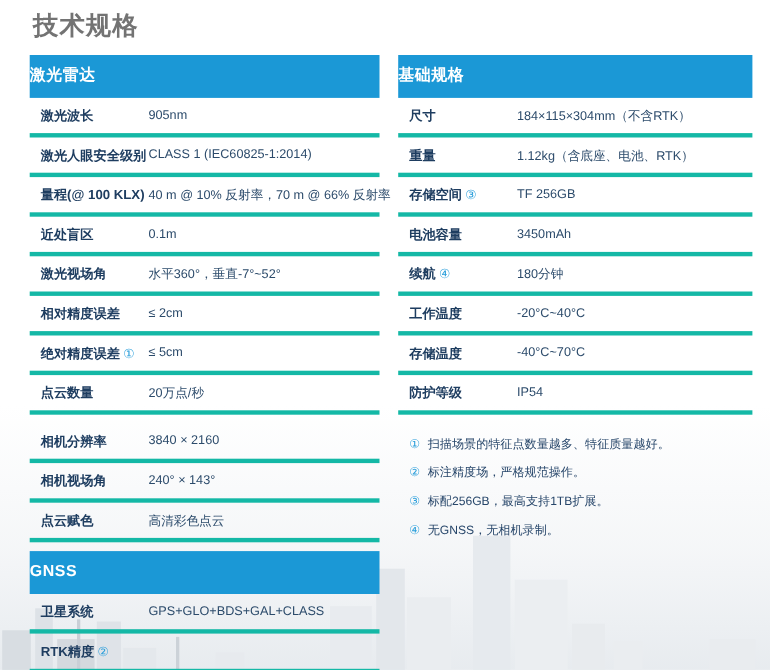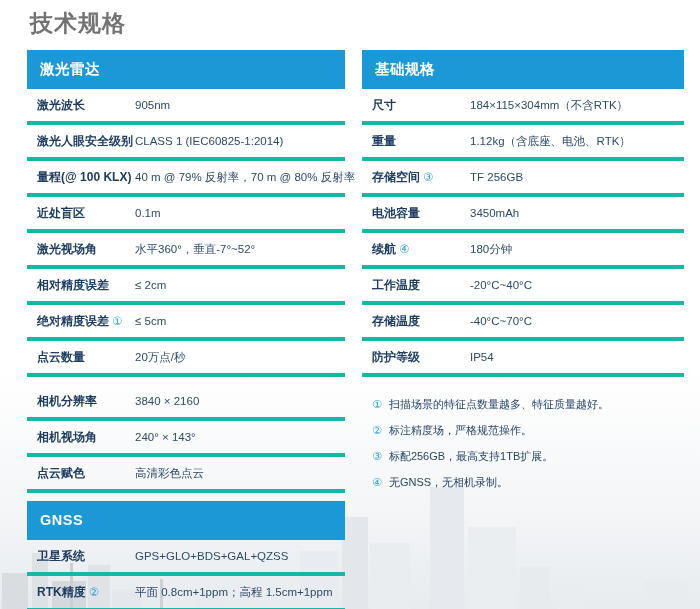--- a/index.html
+++ b/index.html
@@ -30,21 +30,21 @@
 
   
   .content{position:relative;z-index:1;padding:8px 16px 0 27px;}
   .page-title{font-size:23px;font-weight:bold;color:#737373;line-height:30px;margin:0 0 12px 3px;letter-spacing:1px;}
   .cols{display:flex;gap:17px;align-items:flex-start;}
   .col-left{width:318px;flex:none;}
   .col-right{width:322px;flex:none;}
   .section{margin:0;}
   .section + .section{margin-top:8px;}
   .sec-header{height:39px;line-height:39px;background:#1b98d6;color:#ffffff;
-    font-size:14.5px;font-weight:bold;padding-left:13px;letter-spacing:.5px;}
+    font-size:14.5px;font-weight:bold;padding-left:0;letter-spacing:.5px;}
   .row{display:flex;align-items:center;height:32px;border-bottom:4px solid #14b8a6;}
   .row-label{width:98px;flex:none;padding-left:10px;font-size:12px;font-weight:bold;color:#1e3d60;white-space:nowrap;}
   .row-value{font-size:11.5px;color:#2c4b6b;white-space:nowrap;text-align:right;}
   .note-mark{color:#2b9fdb;font-weight:normal;font-size:11.5px;margin-left:3px;}
   .footnotes{margin-top:14px;padding-left:10px;}
   .footnote{display:flex;align-items:flex-start;line-height:26px;}
   .fn-num{color:#2b9fdb;font-size:11px;margin-right:7px;flex:none;}
   .fn-text{color:#27466a;font-size:11px;}
 </style>
 </head>
@@ -79,21 +79,21 @@
             <div class="row">
               <div class="row-label"><span>激光波长</span></div>
               <div class="row-value">905nm</div>
             </div>
             <div class="row">
               <div class="row-label"><span>激光人眼安全级别</span></div>
               <div class="row-value">CLASS 1 (IEC60825-1:2014)</div>
             </div>
             <div class="row">
               <div class="row-label"><span>量程(@ 100 KLX)</span></div>
-              <div class="row-value">40 m @ 79% 反射率，70 m @ 80% 反射率</div>
+              <div class="row-value">40 m @ 10% 反射率，70 m @ 66% 反射率</div>
             </div>
             <div class="row">
               <div class="row-label"><span>近处盲区</span></div>
               <div class="row-value">0.1m</div>
             </div>
             <div class="row">
               <div class="row-label"><span>激光视场角</span></div>
               <div class="row-value">水平360°，垂直-7°~52°</div>
             </div>
             <div class="row">
@@ -120,25 +120,24 @@
             </div>
             <div class="row">
               <div class="row-label"><span>点云赋色</span></div>
               <div class="row-value">高清彩色点云</div>
             </div>
           </div>
           <div class="section">
             <div class="sec-header">GNSS</div>
             <div class="row">
               <div class="row-label"><span>卫星系统</span></div>
-              <div class="row-value">GPS+GLO+BDS+GAL+QZSS</div>
+              <div class="row-value">GPS+GLO+BDS+GAL+CLASS</div>
             </div>
             <div class="row">
               <div class="row-label"><span>RTK精度</span><span class="note-mark">②</span></div>
-              <div class="row-value">平面 0.8cm+1ppm；高程 1.5cm+1ppm</div>
             </div>
           </div>
         </div>
       <div class="col-right">
         <div id="col-right-sections">
             <div class="section">
               <div class="sec-header">基础规格</div>
               <div class="row">
                 <div class="row-label"><span>尺寸</span></div>
                 <div class="row-value">184×115×304mm（不含RTK）</div>

